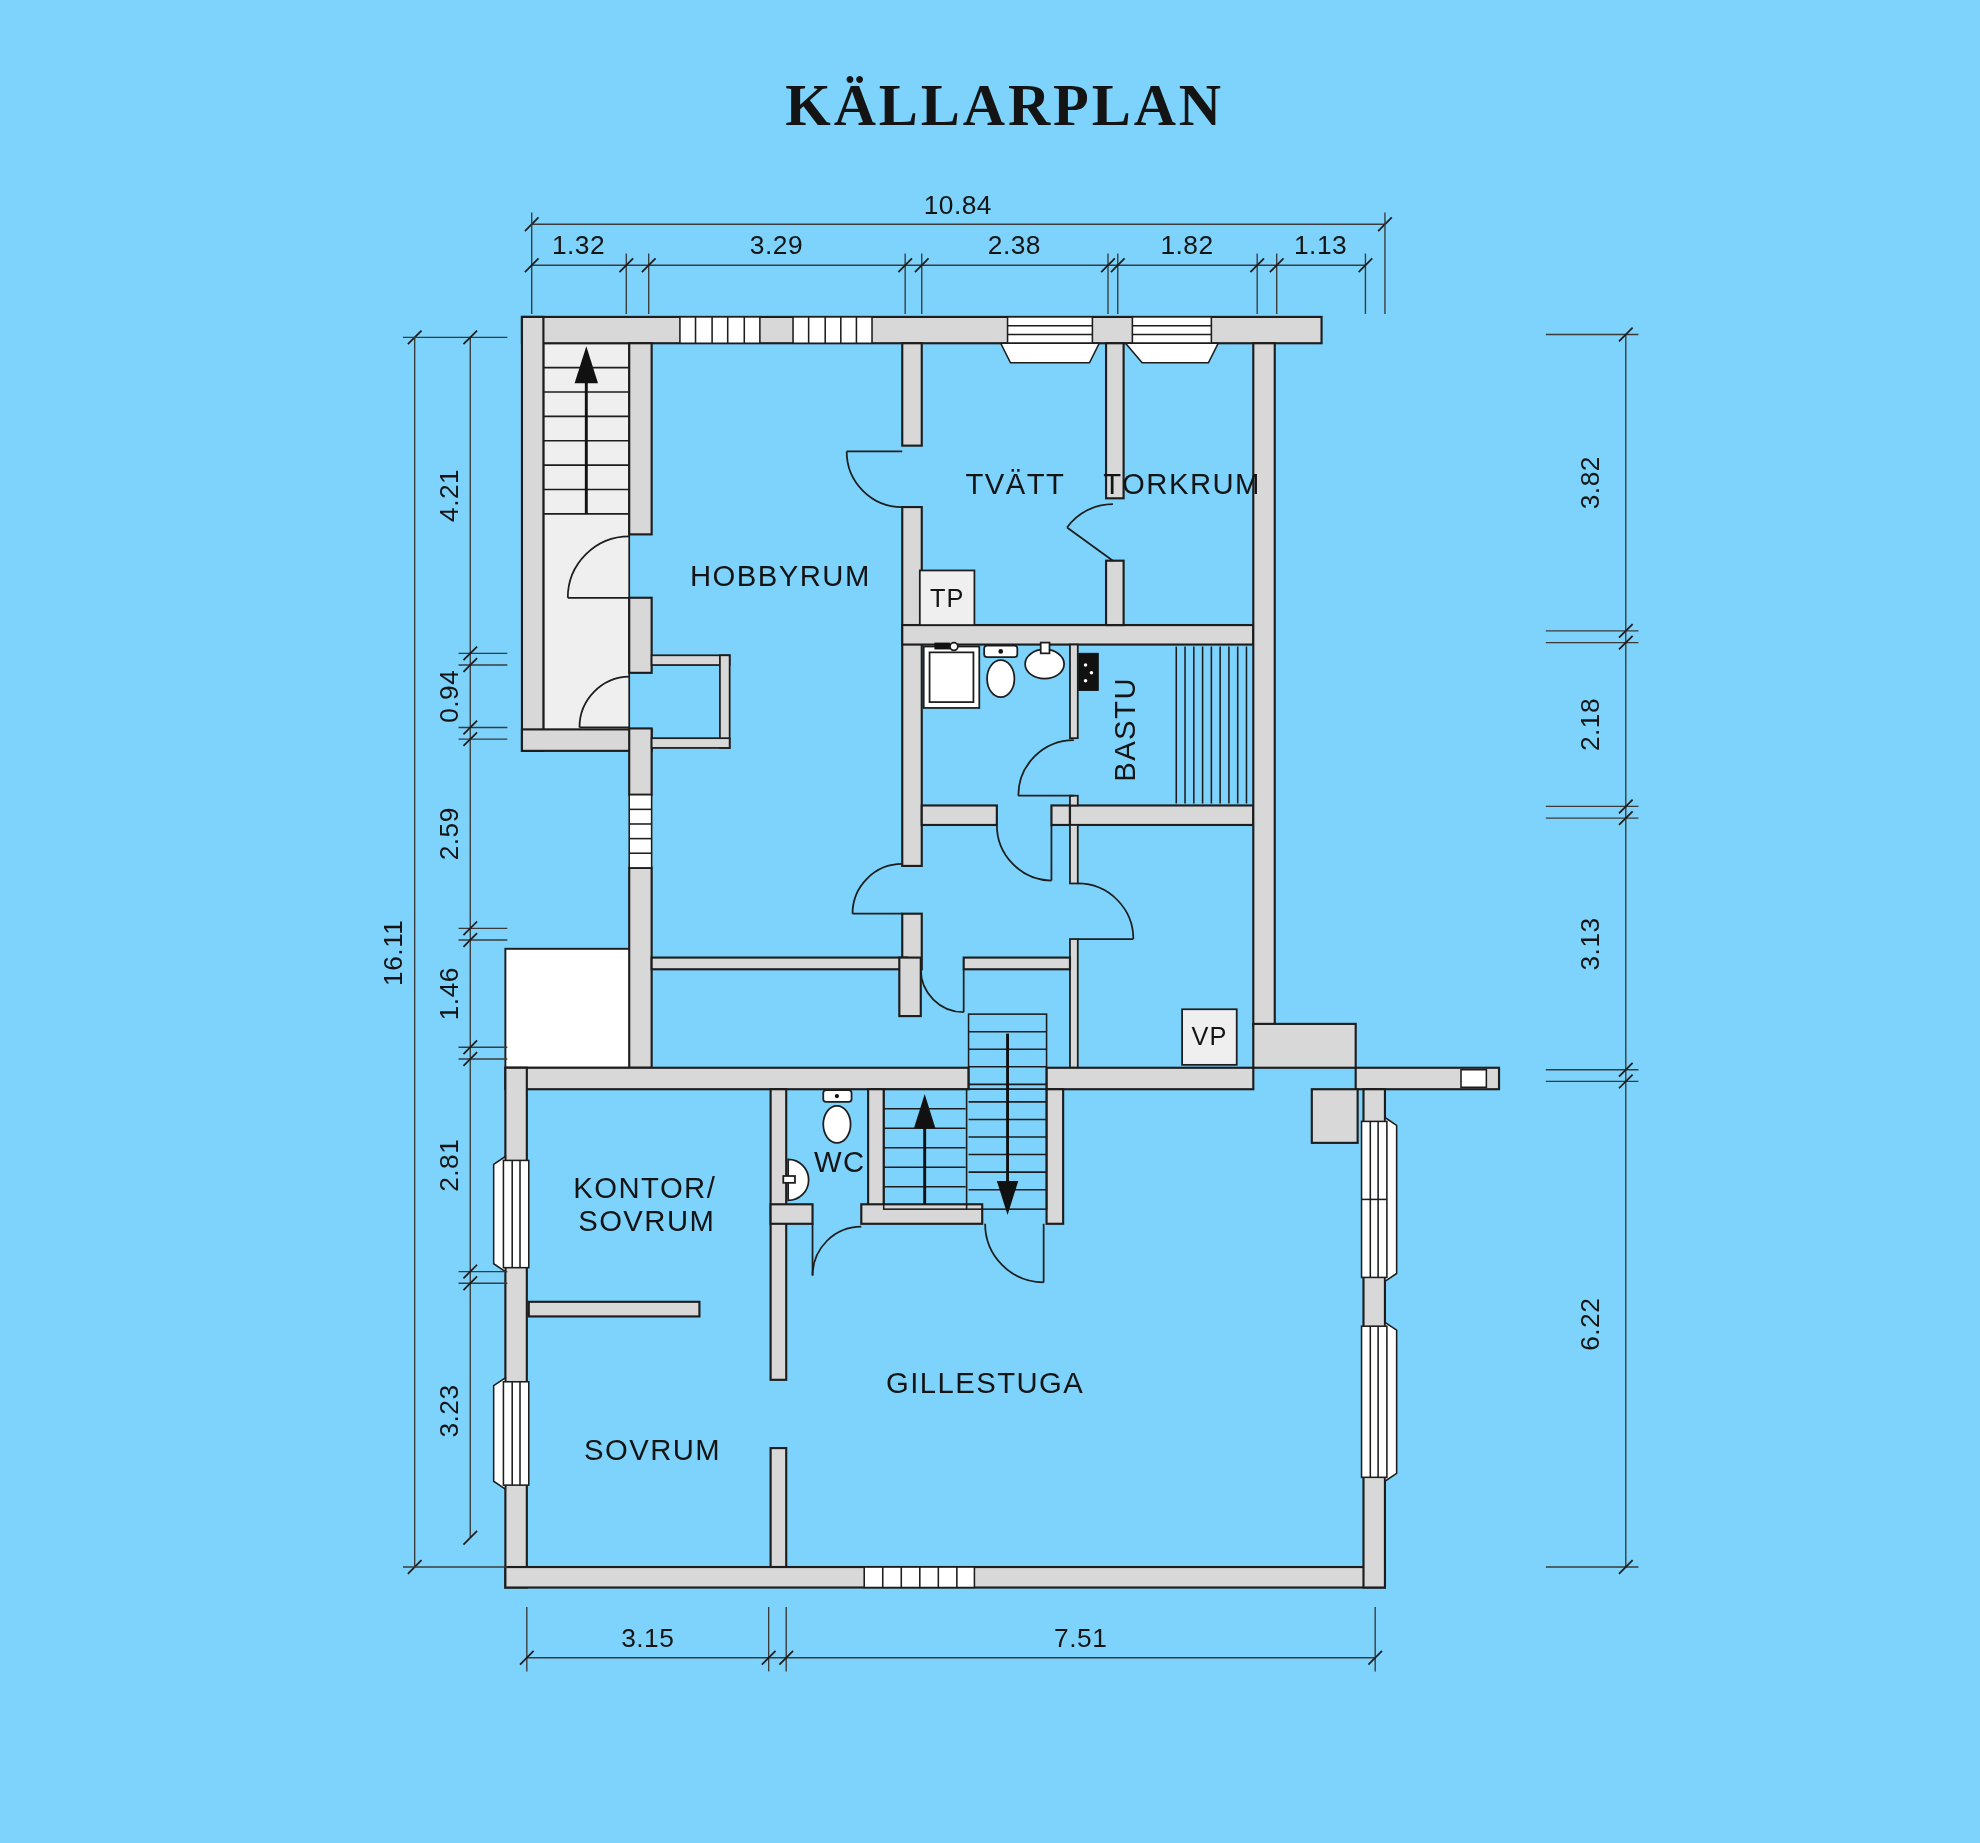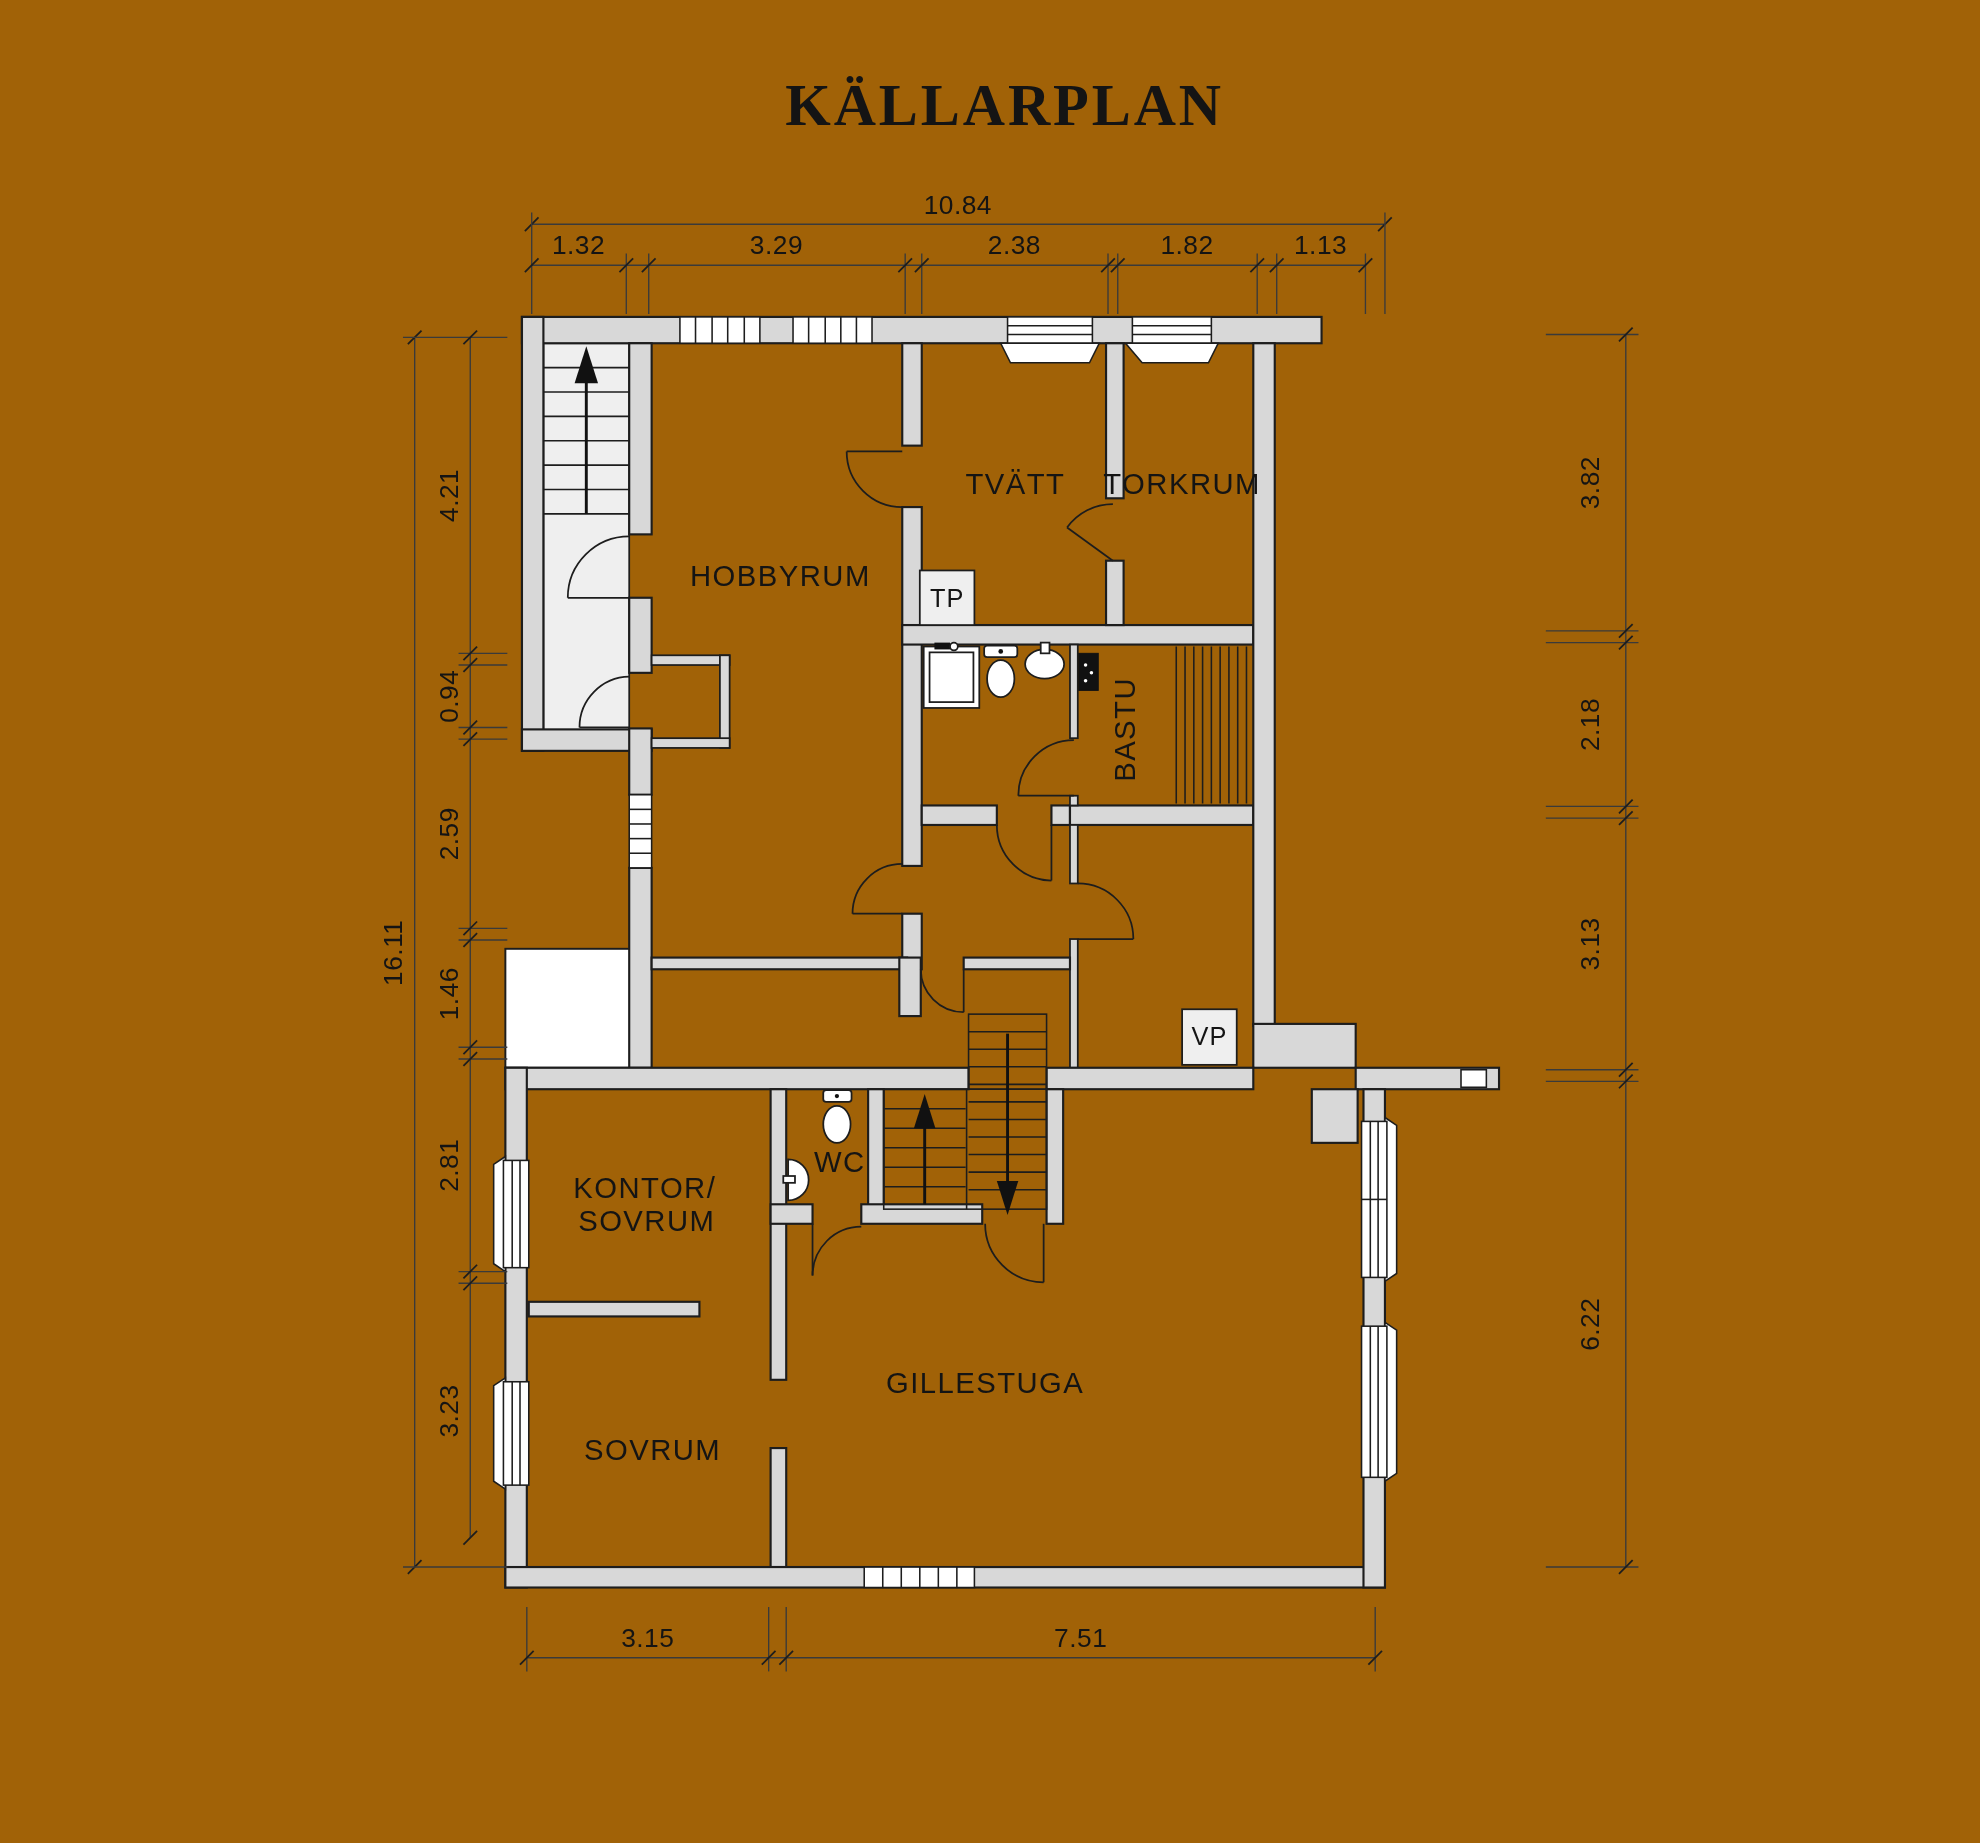--- a/index.html
+++ b/index.html
@@ -1,16 +1,16 @@
 <!DOCTYPE html>
 <html><head>
 <meta charset="utf-8">
 <style>
   html,body{margin:0;padding:0;background:#fff;}
-  .page{width:1981px;height:1843px;position:relative;background:#a16207;overflow:hidden;
+  .page{width:1981px;height:1843px;position:relative;background:#7dd3fc;overflow:hidden;
         font-family:"Liberation Sans",sans-serif;}
   svg{display:block;}
   text{fill:#141414;}
   .title-text{font-family:"Liberation Serif",serif;font-weight:bold;font-size:60px;letter-spacing:3px;}
   .room-label{font-size:30px;letter-spacing:1.5px;}
   .small-label{font-size:26px;letter-spacing:1px;}
   .dim-label{font-size:27px;letter-spacing:0.5px;}
   .wall{fill:#d8d8d8;stroke:#1d1d1d;stroke-width:2.2;}
   .wall-thin{fill:#d8d8d8;stroke:#1d1d1d;stroke-width:1.8;}
   .lightarea{fill:#efefef;stroke:#1d1d1d;stroke-width:1.8;}

